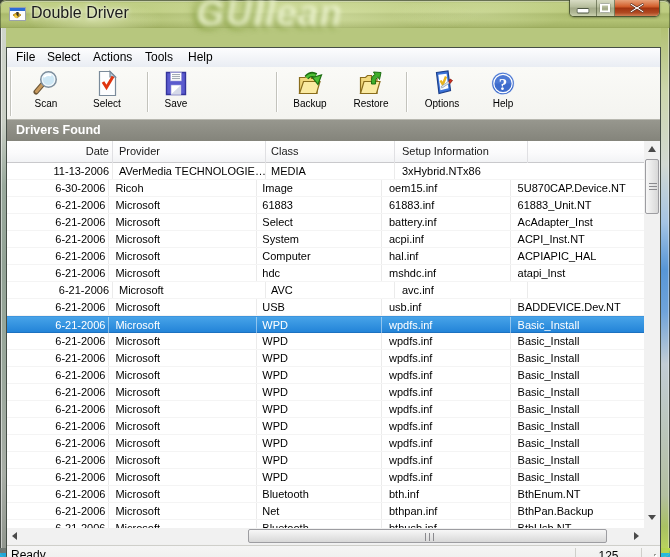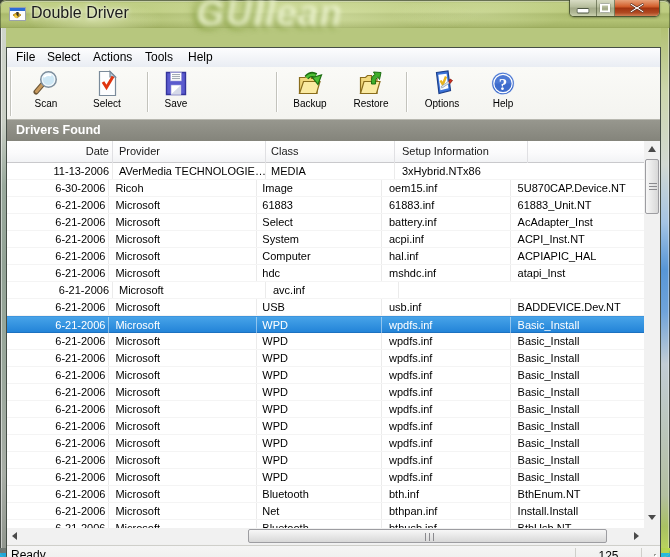--- a/index.html
+++ b/index.html
@@ -254,20 +254,21 @@
       <div class="row">
             <div class="c0">6-21-2006</div>
             <div class="c1">Microsoft</div>
             <div class="c2">hdc</div>
             <div class="c3">mshdc.inf</div>
             <div class="c4">atapi_Inst</div>
           </div>
       <div class="row">
             <div class="c0">6-21-2006</div>
             <div class="c1">Microsoft</div>
+            <div class="c2">AVC</div>
             <div class="c3">avc.inf</div>
           </div>
       <div class="row">
             <div class="c0">6-21-2006</div>
             <div class="c1">Microsoft</div>
             <div class="c2">USB</div>
             <div class="c3">usb.inf</div>
             <div class="c4">BADDEVICE.Dev.NT</div>
           </div>
       <div class="row sel">
@@ -345,21 +346,21 @@
             <div class="c1">Microsoft</div>
             <div class="c2">Bluetooth</div>
             <div class="c3">bth.inf</div>
             <div class="c4">BthEnum.NT</div>
           </div>
       <div class="row">
             <div class="c0">6-21-2006</div>
             <div class="c1">Microsoft</div>
             <div class="c2">Net</div>
             <div class="c3">bthpan.inf</div>
-            <div class="c4">Install.Install</div>
+            <div class="c4">BthPan.Backup</div>
           </div>
       <div class="row">
             <div class="c0">6-21-2006</div>
             <div class="c1">Microsoft</div>
             <div class="c2">Bluetooth</div>
             <div class="c3">bthusb.inf</div>
             <div class="c4">BthUsb.NT</div>
           </div>
       </div>
     </div>

